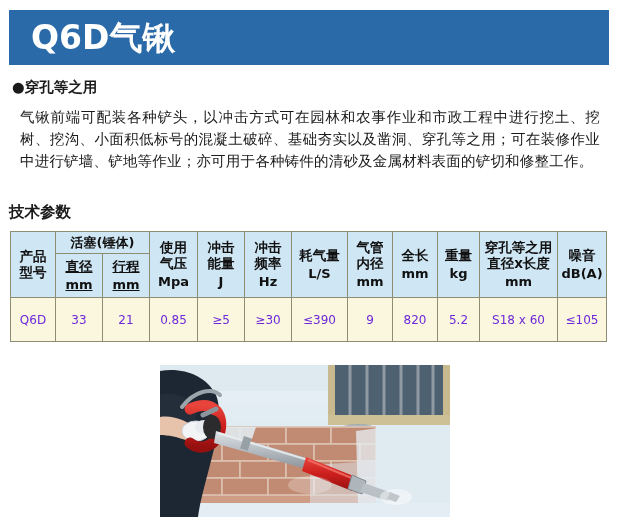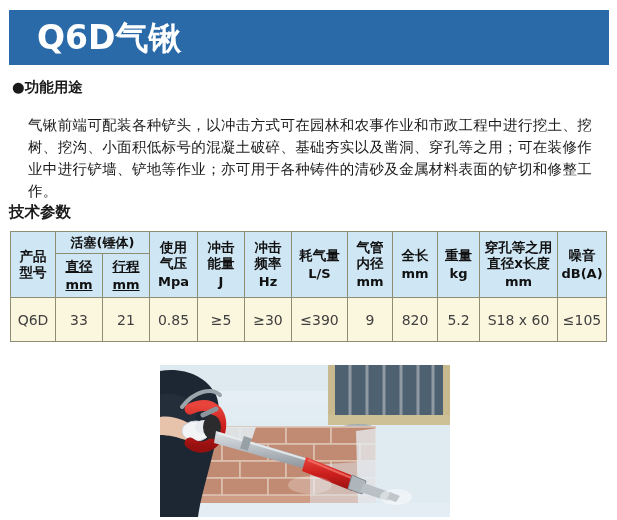--- a/index.html
+++ b/index.html
@@ -25,21 +25,21 @@
     height: 55px;
     background: #2a6aa8;
     display: flex;
     align-items: center;
   }
   #title-text {
     color: #ffffff;
     font-size: 33px;
     font-weight: bold;
     letter-spacing: 0px;
-    padding-left: 28px;
+    padding-left: 22px;
     line-height: 1;
     white-space: nowrap;
   }
 
   
   #usage-section {
     position: absolute;
     left: 12px;
     top: 78px;
     width: 596px;
@@ -47,21 +47,21 @@
   #usage-heading {
     font-size: 14.5px;
     font-weight: bold;
     line-height: 1.35;
     margin: 0 0 1px 0;
     white-space: nowrap;
   }
   #usage-body {
     font-size: 14.5px;
     line-height: 1.52;
-    margin: 16px;
+    margin: 8px;
     text-align: justify;
     letter-spacing: 0.2px;
   }
 
   
   #spec-heading {
     position: absolute;
     left: 9px;
     top: 205px;
     font-size: 15.5px;
@@ -107,22 +107,22 @@
   table#spec-table th.sub-head {
     height: 43px;
     text-decoration: underline;
   }
   table#spec-table th.tall {
     height: 65px;
   }
   table#spec-table td {
     background: #fbf7de;
     height: 43px;
-    font-size: 14px;
-    color: #404040;
+    font-size: 12px;
+    color: #6d28d9;
     font-weight: normal;
   }
   .hdr-line { display: block; }
 
   
   #product-photo {
     position: absolute;
     left: 160px;
     top: 365px;
     width: 290px;
@@ -133,21 +133,21 @@
   #product-photo svg { display: block; }
 </style>
 </head>
 <body>
 
 <div id="title-bar">
   <div id="title-text">Q6D气锹</div>
 </div>
 
 <div id="usage-section">
-  <p id="usage-heading">●功能用途</p>
+  <p id="usage-heading">●穿孔等之用</p>
   <p id="usage-body">气锹前端可配装各种铲头，以冲击方式可在园林和农事作业和市政工程中进行挖土、挖树、挖沟、小面积低标号的混凝土破碎、基础夯实以及凿洞、穿孔等之用；可在装修作业中进行铲墙、铲地等作业；亦可用于各种铸件的清砂及金属材料表面的铲切和修整工作。</p>
 </div>
 
 <div id="spec-heading">技术参数</div>
 
 <div id="spec-table-wrap">
   <table id="spec-table">
     <colgroup>
       <col style="width:45px">
       <col style="width:47px">

